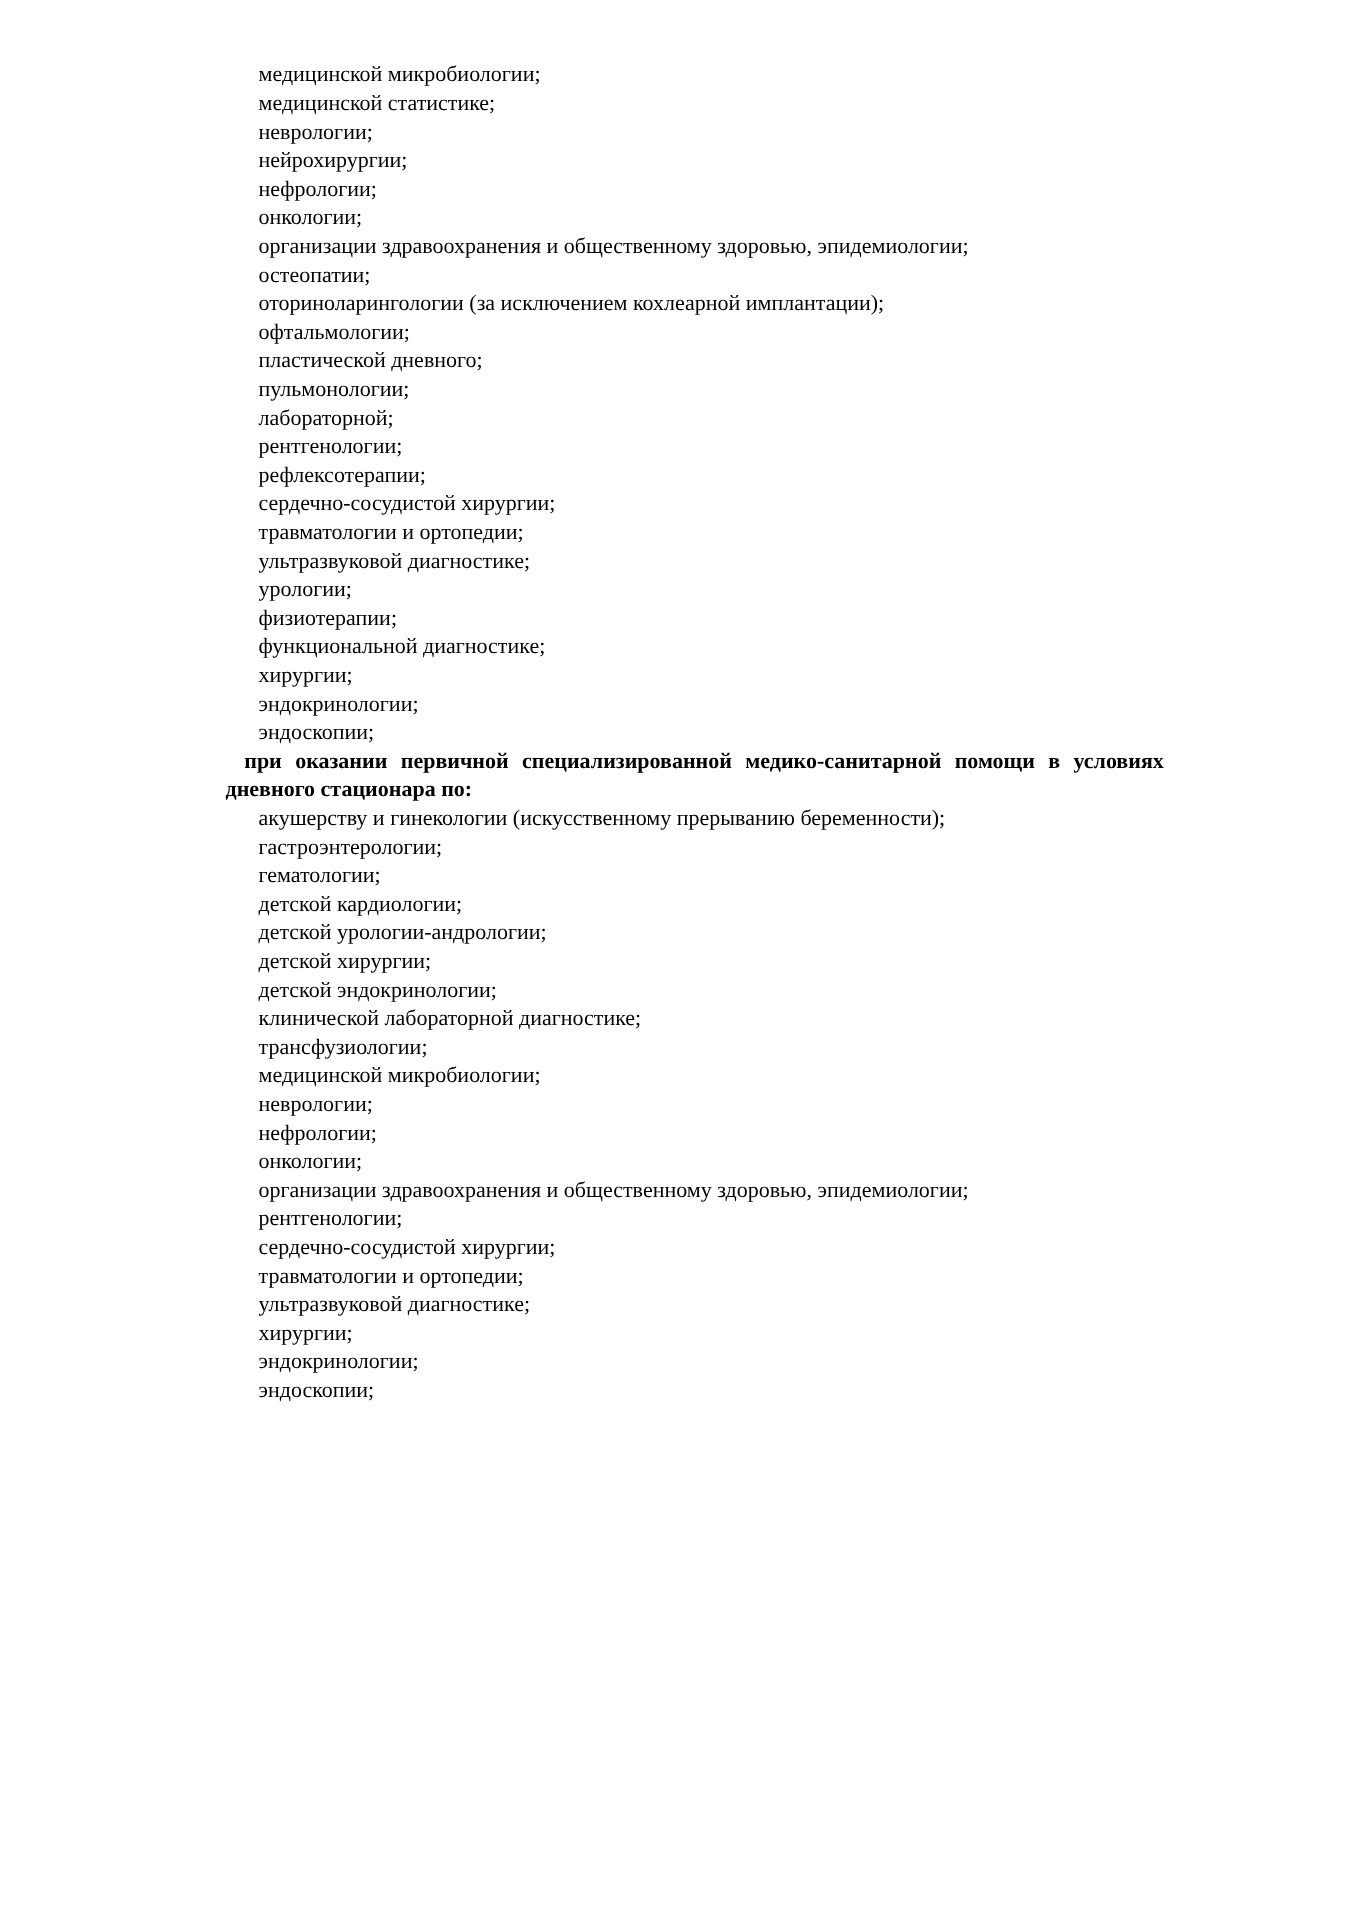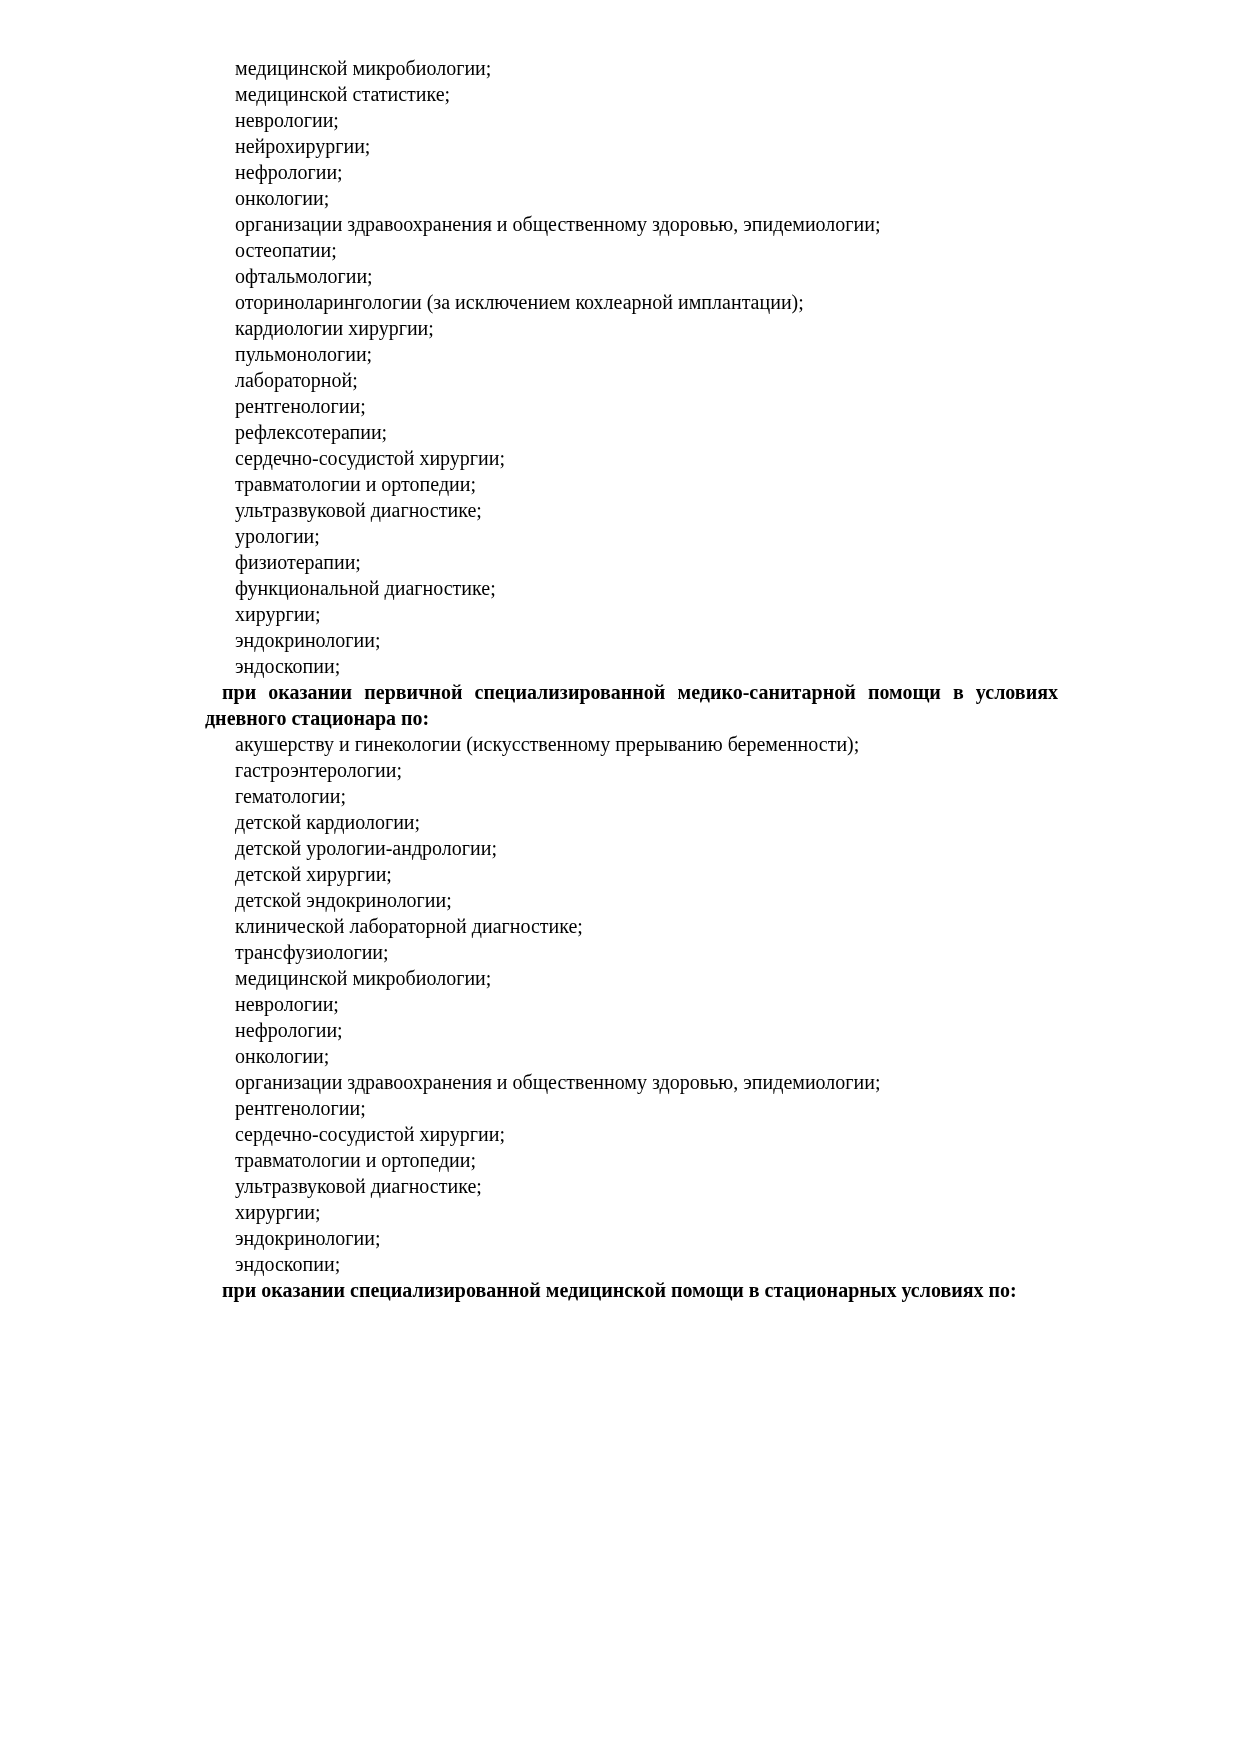--- a/index.html
+++ b/index.html
@@ -51,23 +51,23 @@
 <div class="page">
   <div id="doc-body">
       <p class="item">медицинской микробиологии;</p>
       <p class="item">медицинской статистике;</p>
       <p class="item">неврологии;</p>
       <p class="item">нейрохирургии;</p>
       <p class="item">нефрологии;</p>
       <p class="item">онкологии;</p>
       <p class="item">организации здравоохранения и общественному здоровью, эпидемиологии;</p>
       <p class="item">остеопатии;</p>
+      <p class="item">оториноларингологии (за исключением кохлеарной имплантации);</p>
       <p class="item">офтальмологии;</p>
-      <p class="item">оториноларингологии (за исключением кохлеарной имплантации);</p>
-      <p class="item">кардиологии хирургии;</p>
+      <p class="item">пластической дневного;</p>
       <p class="item">пульмонологии;</p>
       <p class="item">лабораторной;</p>
       <p class="item">рентгенологии;</p>
       <p class="item">рефлексотерапии;</p>
       <p class="item">сердечно-сосудистой хирургии;</p>
       <p class="item">травматологии и ортопедии;</p>
       <p class="item">ультразвуковой диагностике;</p>
       <p class="item">урологии;</p>
       <p class="item">физиотерапии;</p>
       <p class="item">функциональной диагностике;</p>
@@ -89,15 +89,14 @@
       <p class="item">нефрологии;</p>
       <p class="item">онкологии;</p>
       <p class="item">организации здравоохранения и общественному здоровью, эпидемиологии;</p>
       <p class="item">рентгенологии;</p>
       <p class="item">сердечно-сосудистой хирургии;</p>
       <p class="item">травматологии и ортопедии;</p>
       <p class="item">ультразвуковой диагностике;</p>
       <p class="item">хирургии;</p>
       <p class="item">эндокринологии;</p>
       <p class="item">эндоскопии;</p>
-      <p class="hang">при оказании специализированной медицинской помощи в стационарных условиях по:</p>
     </div>
 </div>
 
 </body></html>

